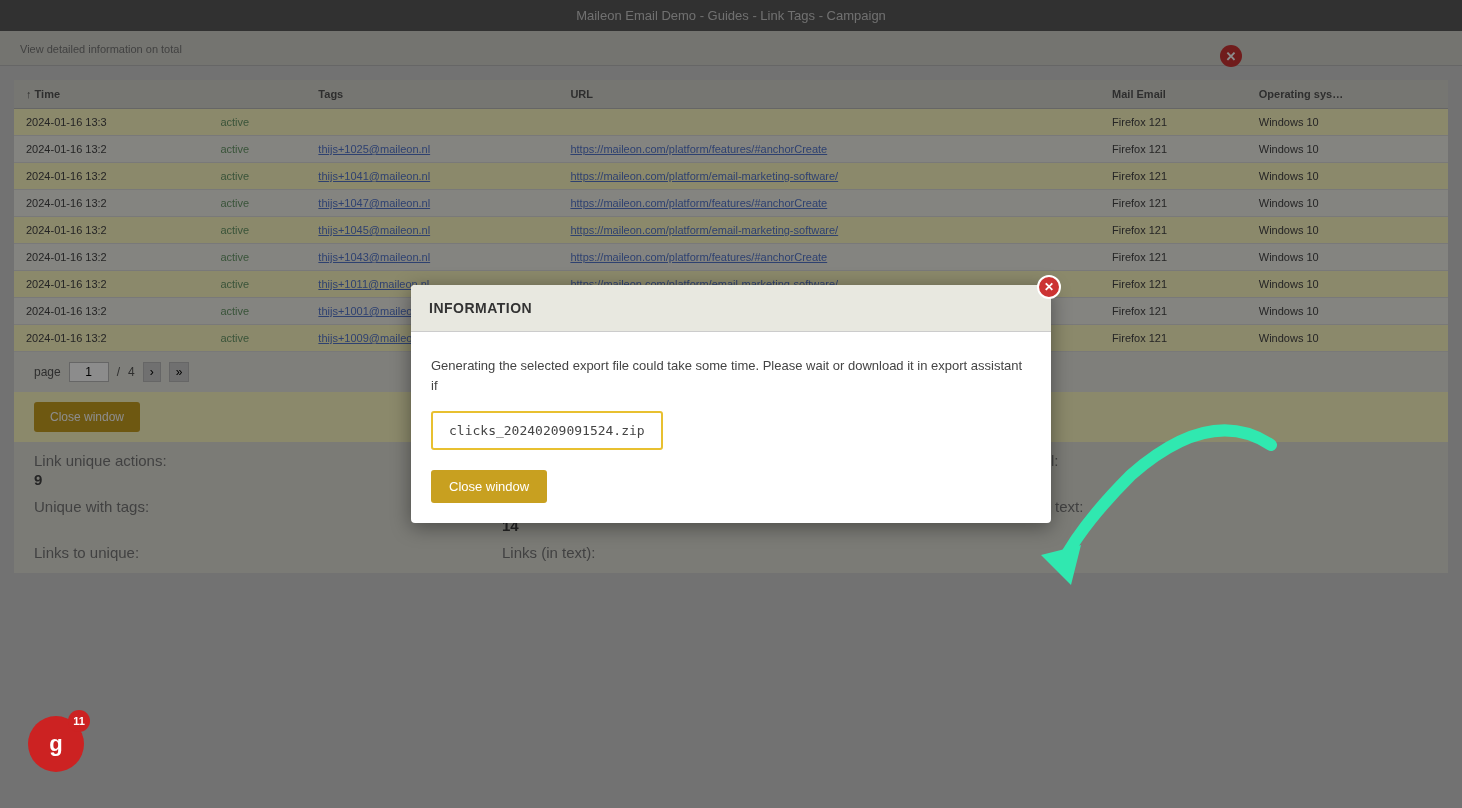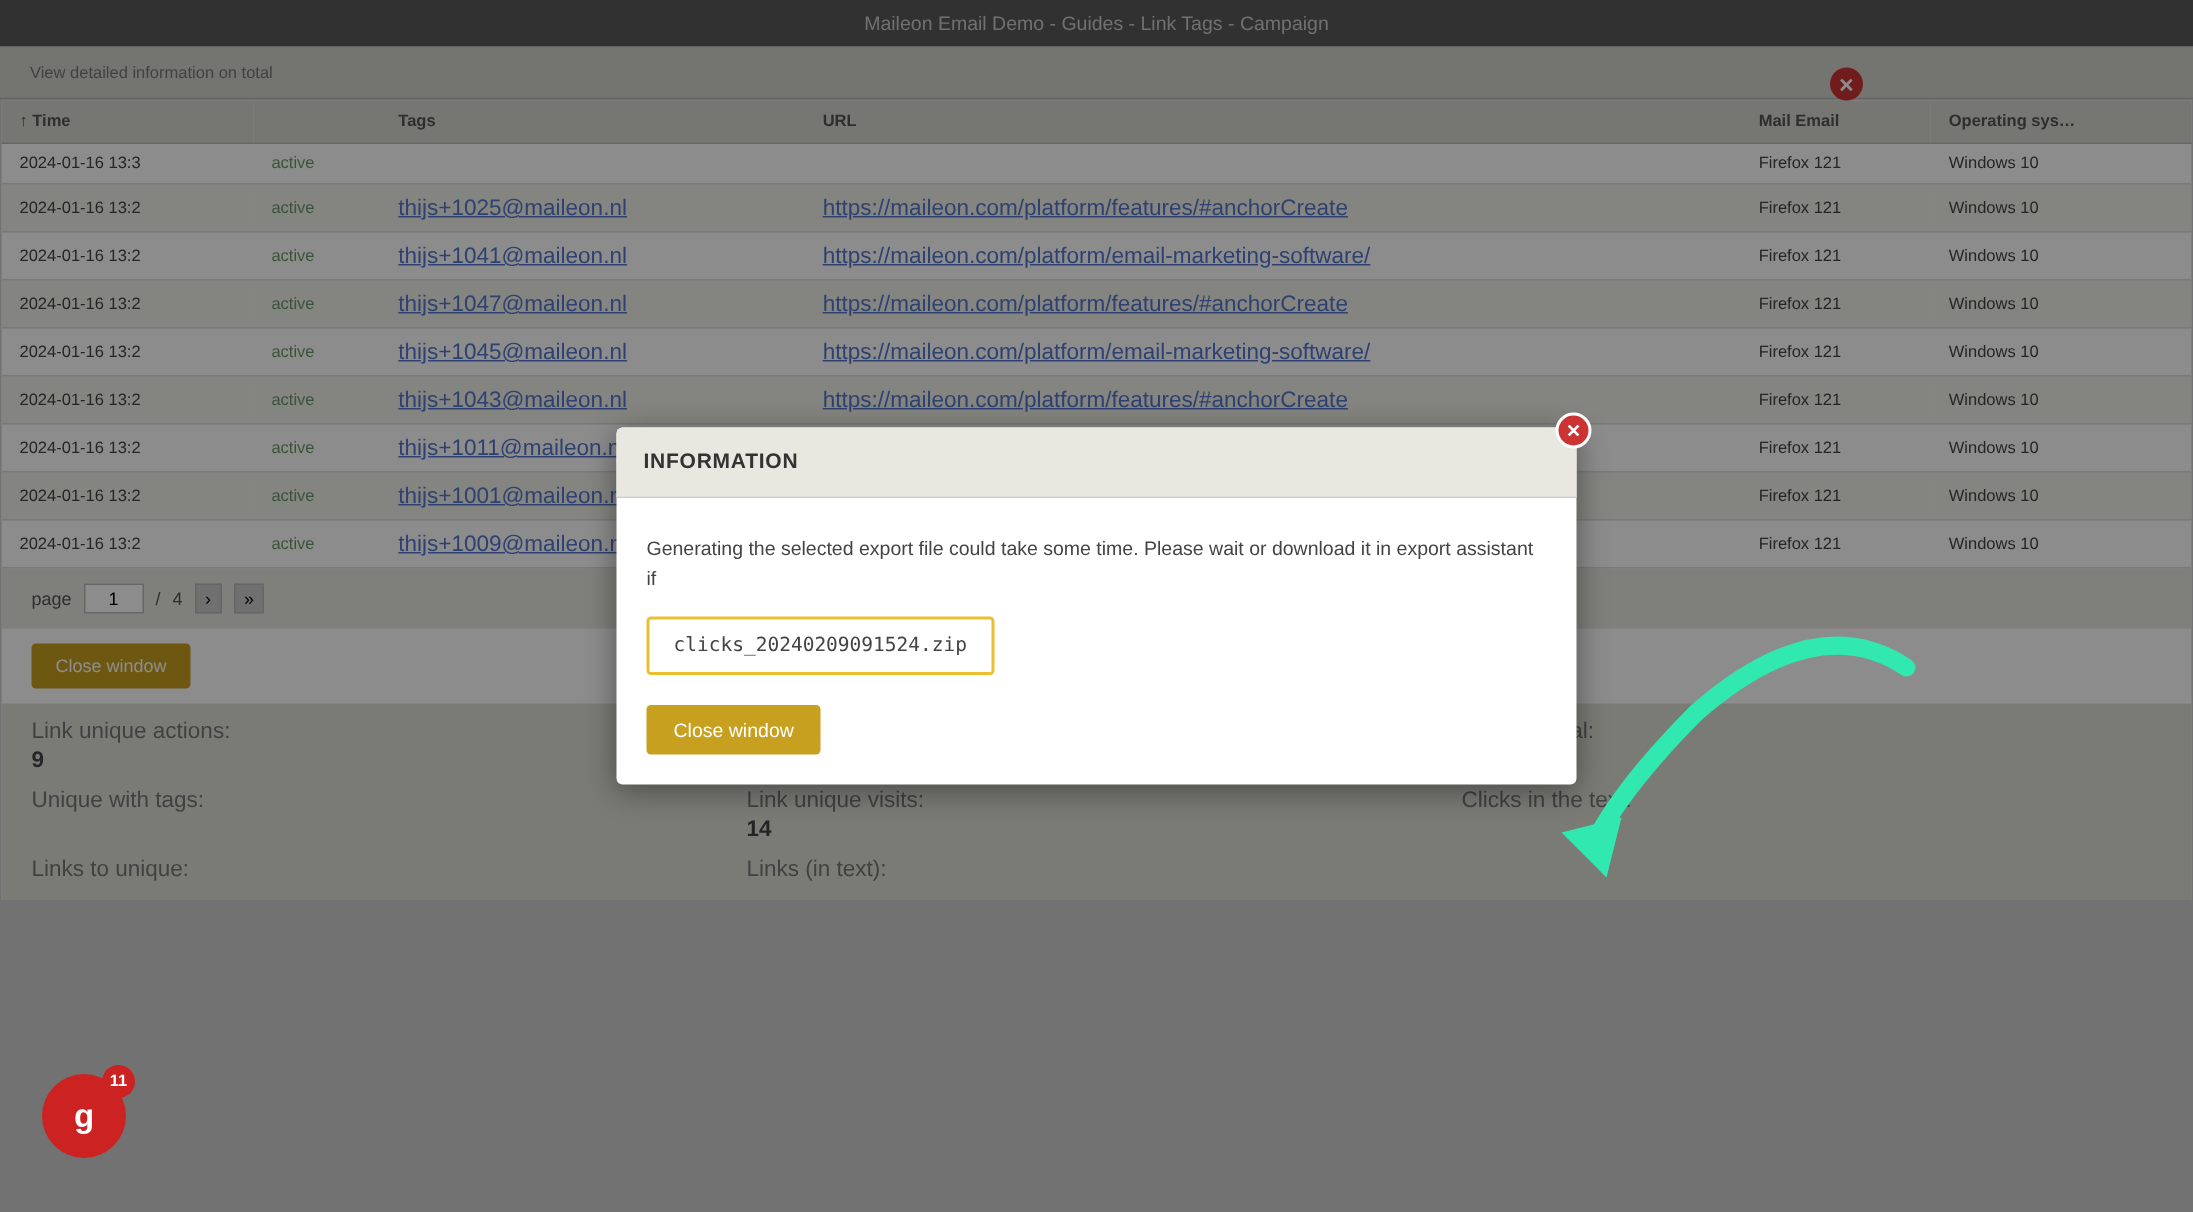--- a/index.html
+++ b/index.html
@@ -15,22 +15,22 @@
     
     .bg-page {
       position: absolute;
       top: 0; left: 0;
       width: 100%; height: 100%;
       background: #d0d0d0;
       filter: blur(0px);
     }
 
     .bg-panel {
-      background: #ffffff;
-      margin: 1px;
+      background: #fef9c3;
+      margin: 14px;
       position: relative;
     }
 
     .bg-panel-header {
       background: #d4d4cc;
       padding: 10px 20px;
       border-bottom: 1px solid #bbb;
     }
 
     .bg-panel-title {
@@ -76,21 +76,21 @@
     }
 
     .status-active {
       color: #6a9a6a;
       font-size: 11px;
     }
 
     .link-blue {
       color: #5577cc;
       text-decoration: underline;
-      font-size: 15px;
+      font-size: 11px;
     }
 
     .pagination {
       padding: 10px 20px;
       display: flex;
       align-items: center;
       gap: 8px;
       font-size: 12px;
       color: #555;
       background: #e8e8e0;

